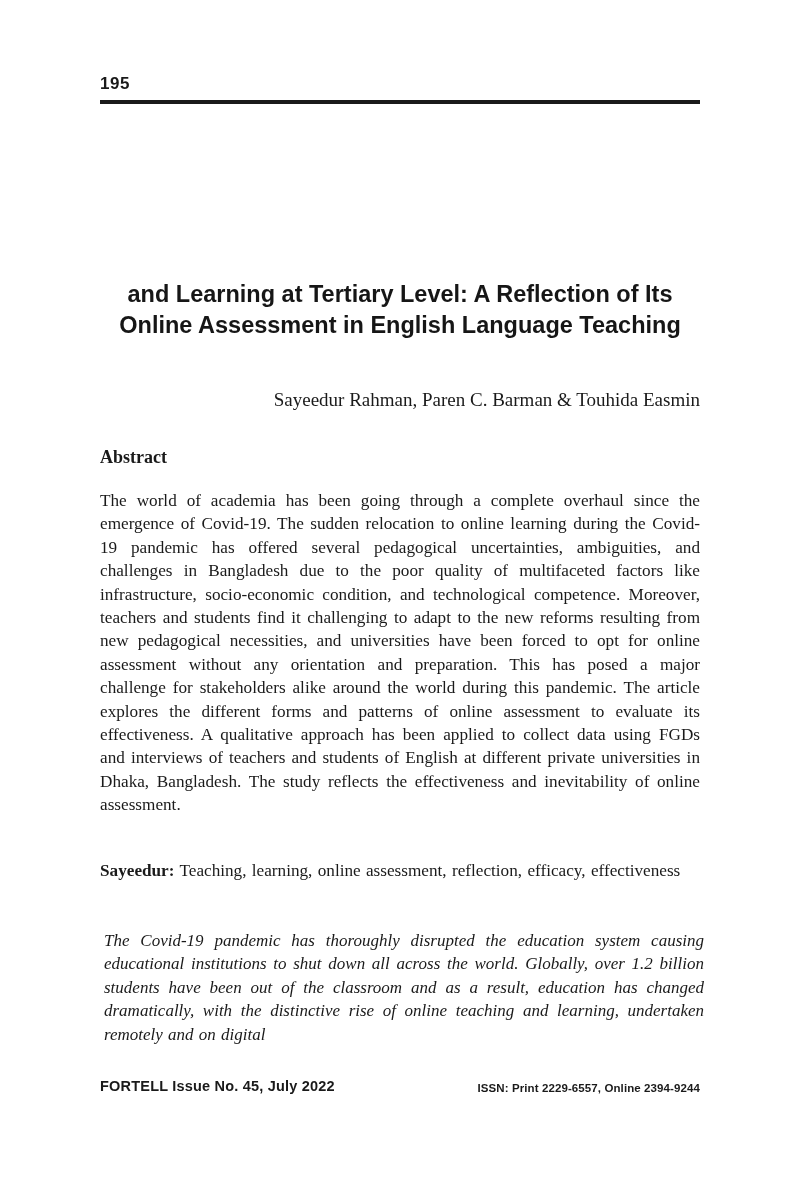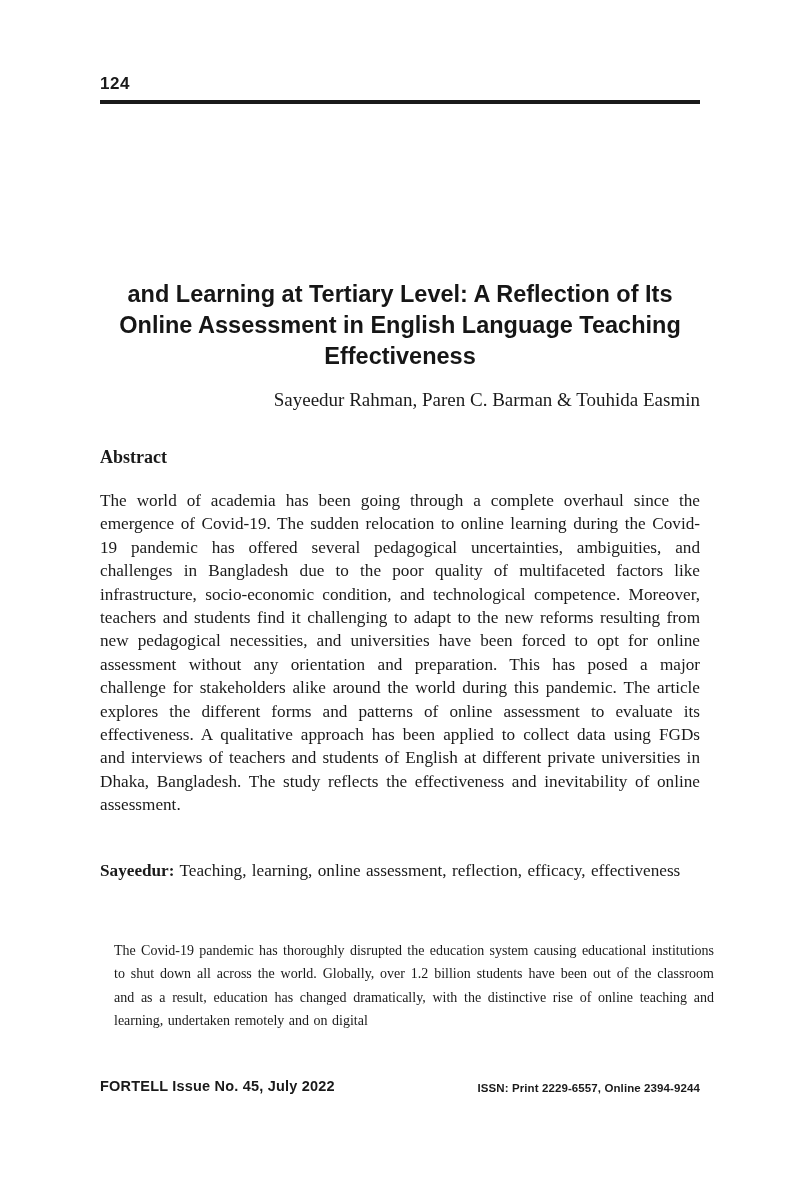--- a/index.html
+++ b/index.html
@@ -86,25 +86,26 @@
     word-spacing: 1px;
   }
   .keywords .kw-label {
     font-weight: bold;
   }
   .body-text {
     position: absolute;
     top: 925px;
     left: 100px;
     width: 600px;
-    margin: 14px;
+    margin: 4px;
     text-align: justify;
-    font-size: 14px;
+    font-size: 17px;
     line-height: 23.4px;
     word-spacing: 1px;
+    font-style: italic;
   }
   .footer {
     position: absolute;
     top: 1078px;
     left: 100px;
     width: 600px;
     display: flex;
     justify-content: space-between;
     align-items: flex-end;
     font-family: "Liberation Sans", sans-serif;
@@ -118,28 +119,27 @@
     font-weight: bold;
     font-size: 11.5px;
     letter-spacing: 0.1px;
   }
 </style>
 </head>
 <body>
 
 <div class="page">
 
-  <div class="page-number">124</div>
+  <div class="page-number">195</div>
 
   <div class="header-rule"></div>
 
   <h1 class="title">
     <span class="title-line">and Learning at Tertiary Level: A Reflection of Its</span>
     <span class="title-line">Online Assessment in English Language Teaching</span>
-    <span class="title-line">Effectiveness</span>
   </h1>
 
   <div class="authors">Sayeedur Rahman, Paren C. Barman &amp; Touhida Easmin</div>
 
   <div class="abstract-heading">Abstract</div>
 
   <p class="abstract-text">The world of academia has been going through a complete overhaul since the emergence of Covid-19. The sudden relocation to online learning during the Covid-19 pandemic has offered several pedagogical uncertainties, ambiguities, and challenges in Bangladesh due to the poor quality of multifaceted factors like infrastructure, socio-economic condition, and technological competence. Moreover, teachers and students find it challenging to adapt to the new reforms resulting from new pedagogical necessities, and universities have been forced to opt for online assessment without any orientation and preparation. This has posed a major challenge for stakeholders alike around the world during this pandemic. The article explores the different forms and patterns of online assessment to evaluate its effectiveness. A qualitative approach has been applied to collect data using FGDs and interviews of teachers and students of English at different private universities in Dhaka, Bangladesh. The study reflects the effectiveness and inevitability of online assessment.</p>
 
   <p class="keywords">
     <span class="kw-label">Sayeedur:</span><span> Teaching, learning, online assessment, reflection, efficacy, effectiveness</span>

